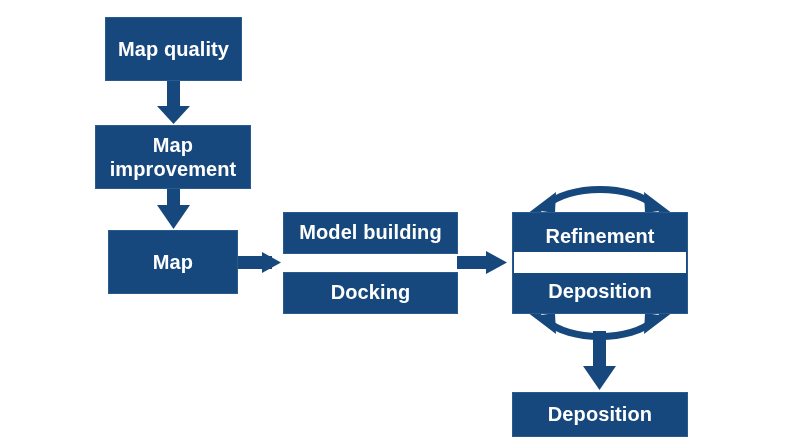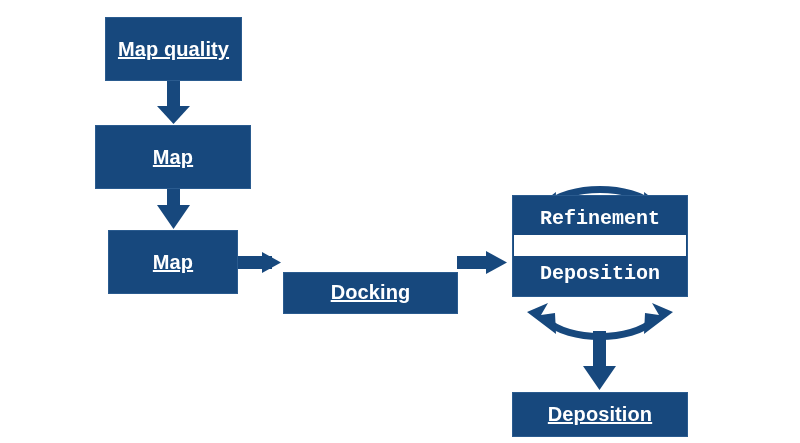--- a/index.html
+++ b/index.html
@@ -25,36 +25,34 @@
     display: flex;
     align-items: center;
     justify-content: center;
     text-align: center;
     line-height: 1.18;
     font-weight: bold;
     letter-spacing: 0.1px;
     font-size: 20px;
     padding: 20px 6px;
     border: 1px solid #2a5b8f;
-    text-decoration: underline;
   }
   .node span {
     display: block;
     width: 100%;
   }
   .node.two-line {
     line-height: 1.2;
   }
   .cycle-group {
     position: absolute;
     left: 500px;
-    top: 159px;
+    top: 176px;
     width: 200px;
     height: 150px;
-    font-family: Liberation Mono, monospace;
   }
   .cycle-box {
     position: absolute;
     left: 12px;
     top: 36px;
     width: 176px;
     height: 102px;
     background: #17487d;
     border: 1px solid #2a5b8f;
     box-sizing: border-box;
@@ -143,29 +141,33 @@
 
   <div class="node two-line" style="left:105px; top:17px; width:137px; height:64px;">
     <span>
       <span>Map quality</span>
     </span>
   </div>
 
   <div class="node two-line" style="left:95px; top:125px; width:156px; height:64px;">
     <span>
       <span>Map</span>
+      <span>improvement</span>
     </span>
   </div>
 
   <div class="node two-line" style="left:108px; top:230px; width:130px; height:64px;">
     <span>
       <span>Map</span>
     </span>
   </div>
 
+  <div class="node" style="left:283px; top:212px; width:175px; height:41px;">
+    <span>Model building</span>
+  </div>
 
   <div class="node" style="left:283px; top:272px; width:175px; height:33px;">
     <span>Docking</span>
   </div>
 
   <div class="cycle-group">
     <div class="cycle-box"></div>
     <div class="cycle-stripe"></div>
     <div class="cycle-label top">Refinement</div>
     <div class="cycle-label bottom">Deposition</div>

